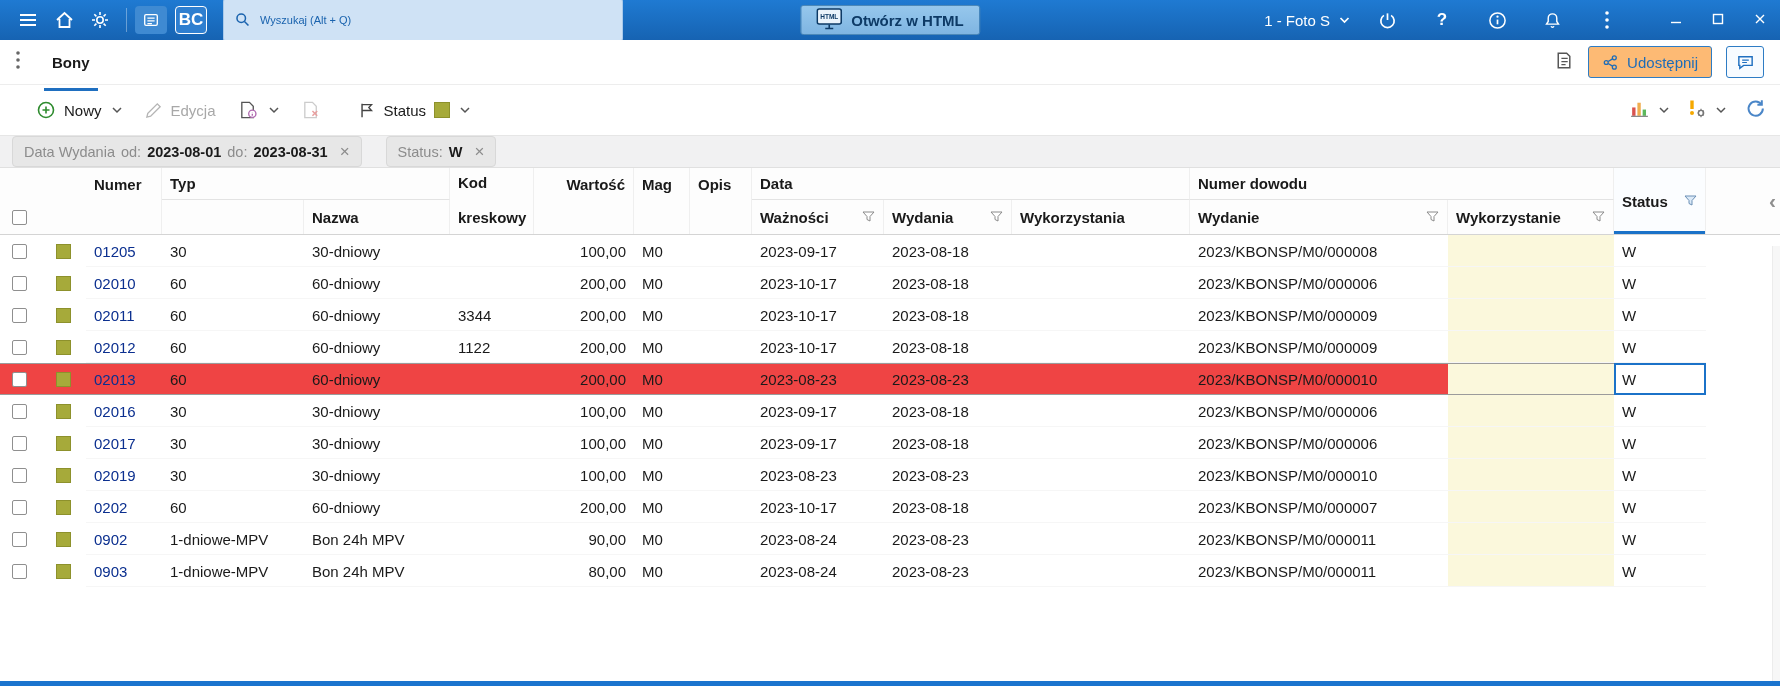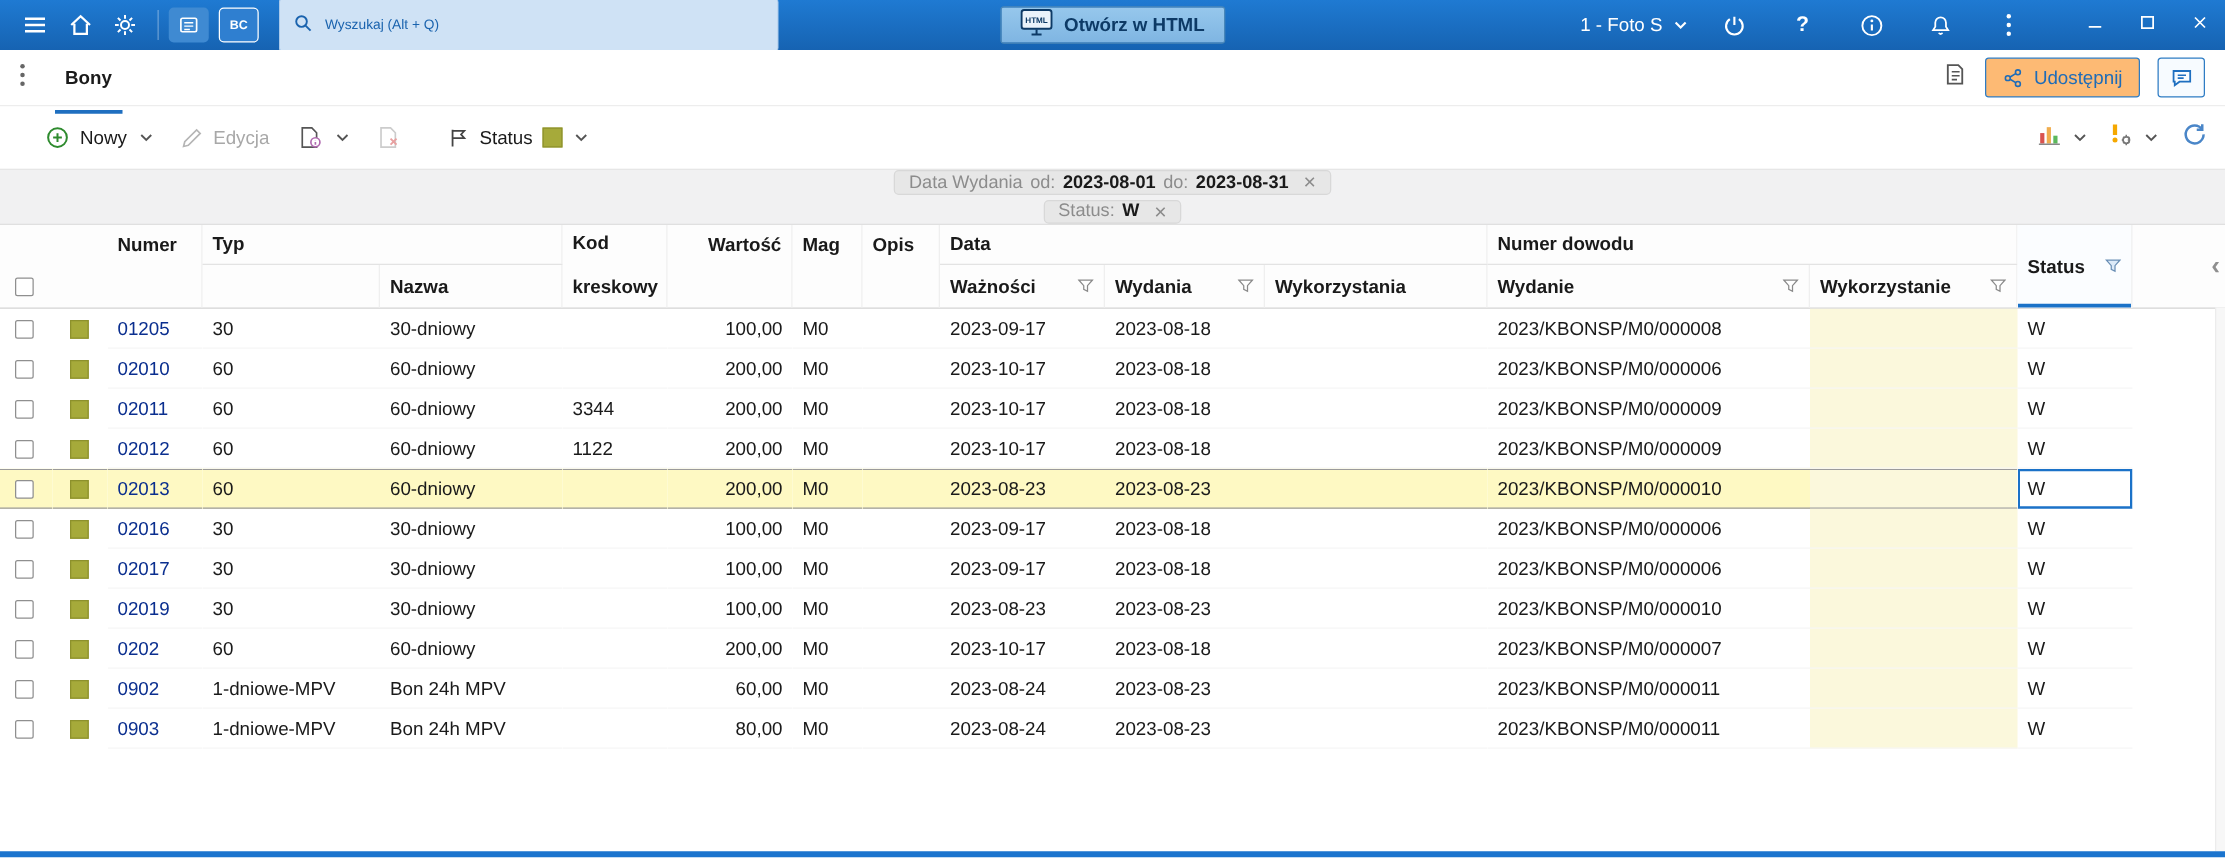--- a/index.html
+++ b/index.html
@@ -7,21 +7,21 @@
               font-family:"Liberation Sans", sans-serif; }
   .app { position:relative; width:1780px; height:686px; }
 
   
   .topbar { height:40px; background:linear-gradient(180deg,#1f7ad2,#1663b2);
             display:flex; align-items:center; padding:0 14px 0 10px; color:#fff; position:relative; }
   .tb-btn { width:36px; height:34px; display:flex; align-items:center; justify-content:center; cursor:pointer; }
   .tb-divider { width:1px; height:24px; background:rgba(255,255,255,.35); margin:0 8px; }
   .appicon { width:32px; height:28px; border-radius:4px; background:#3f8ad2; display:flex;
              align-items:center; justify-content:center; margin-right:8px; cursor:pointer; }
-  .appicon.bc { background:#2f7fd0; border:1.5px solid #fff; font-size:10px; font-weight:bold; color:#fff; }
+  .appicon.bc { background:#2f7fd0; border:1.5px solid #fff; font-size:17px; font-weight:bold; color:#fff; }
   .searchbox { width:400px; height:44px; margin-left:8px; background:#cfe2f5;
                border:1px solid #a9c9ea; border-bottom-color:#7fa9d6; border-radius:4px;
                display:flex; align-items:center; gap:9px; padding:0 10px; color:#1a63ae; font-size:11px; cursor:text; }
   .open-html { position:absolute; left:50%; top:5px; transform:translateX(-50%); height:30px;
                background:linear-gradient(180deg,#96c7ec,#7fb5e2); border:1px solid #4c88b8; border-radius:3px;
                color:#0d3a66; font-weight:bold; font-size:15px; display:flex; align-items:center; gap:9px;
                padding:0 15px; cursor:pointer; font-family:inherit; }
   .tb-right { margin-left:auto; display:flex; align-items:center; gap:19px; }
   .company { display:flex; align-items:center; gap:9px; font-size:15px; cursor:pointer; white-space:nowrap; }
   .help-glyph { font-size:17px; font-weight:bold; color:#fff; }
@@ -43,22 +43,22 @@
   
   .toolbar { height:50px; display:flex; align-items:center; gap:4px; padding:0 14px; background:#fff;margin-left:13px; }
   .tbtn { display:flex; align-items:center; gap:8px; padding:7px 9px; font-size:15px; color:#1a1a1a;
           background:none; border:none; cursor:pointer; font-family:inherit; }
   .tbtn.disabled { color:#a8a8a8; cursor:default; }
   .tbtn .chev { margin-left:2px; }
   .olive-box { width:16px; height:16px; background:#a6aa3a; border:1px solid #8d912c; display:inline-block; }
   .tool-right { margin-left:auto; display:flex; align-items:center; gap:9px; }
 
   
-  .filterbar { height:45px; background:#f1f1f2; border-top:1px solid #e6e6e6; border-bottom:1px solid #e0e0e0;
-               display:flex; align-items:center; gap:4px; padding:0 12px;flex-direction:column; }
+  .filterbar { height:33px; background:#f1f1f2; border-top:1px solid #e6e6e6; border-bottom:1px solid #e0e0e0;
+               display:flex; align-items:center; gap:24px; padding:0 12px; }
   .chip { background:#e7e7e7; border:1px solid #d8d8d8; border-radius:4px; height:31px;
           display:flex; align-items:center; gap:6px; padding:0 11px; font-size:14.5px; }
   .chip .lab { color:#8c8c8c; }
   .chip .val { color:#1a1a1a; font-weight:bold; }
   .chip .x { color:#8c8c8c; font-size:17px; margin-left:6px; cursor:pointer; line-height:1; }
 
   
   .grid { --cols:42px 44px 76px 142px 146px 84px 100px 56px 62px 132px 128px 178px 258px 166px 92px 74px; }
   .thead { display:grid; grid-template-columns:var(--cols); grid-template-rows:32px 34px;
            background:#fdfdfd; border-bottom:1px solid #d4d4d4; }
@@ -91,21 +91,21 @@
 
   .tr { display:grid; grid-template-columns:var(--cols); height:32px; align-items:stretch; cursor:default; }
   .td { display:flex; align-items:center; padding:0 8px; font-size:15px; color:#1a1a1a;
         white-space:nowrap; overflow:hidden; box-shadow:inset 0 -1px 0 #f6f6f6; }
   .col-chk { padding-left:12px; box-shadow:none; }
   .col-swatch { padding-left:14px; box-shadow:none; }
   .col-numer { color:#0b2f8f; }
   .col-wartosc { justify-content:flex-end; }
   .col-dwykorzystanie { background:#fbf8dc; }
   .col-gutter { box-shadow:none; }
-  .tr.selected .td { background:#fef9c3; box-shadow:inset 0 1px 0 #9b9b9b, inset 0 -1px 0 #9b9b9b; }
+  .tr.selected .td { background:#ef4444; box-shadow:inset 0 1px 0 #9b9b9b, inset 0 -1px 0 #9b9b9b; }
   .tr.selected .col-dwykorzystanie { background:#fbf8dc; }
   .tr.selected .col-status { background:#fff; box-shadow:inset 0 0 0 2px #1b72c8; }
   .tr.selected .col-gutter { background:#fff; box-shadow:none; }
 
   .cb { width:15px; height:15px; border:1px solid #8f8f8f; border-radius:2px; background:#fff;
         display:inline-block; cursor:pointer; flex:none; }
   .sw { width:15px; height:15px; background:#a6aa3a; border:1px solid #8d912c; display:inline-block; flex:none; }
 
   .hscrollbar { position:absolute; left:0; right:0; bottom:0; height:5px; background:#1b74ce; cursor:pointer; }
   .vscrollbar { position:absolute; right:0; top:246px; bottom:5px; width:8px; background:#f7f7f7;
@@ -597,21 +597,21 @@
     <div class="td col-chk">
             <span class="cb"></span>
           </div>
     <div class="td col-swatch">
             <span class="sw"></span>
           </div>
     <div class="td col-numer">0902</div>
     <div class="td col-typ">1-dniowe-MPV</div>
     <div class="td col-nazwa">Bon 24h MPV</div>
     <div class="td col-kod"></div>
-    <div class="td col-wartosc">60,00</div>
+    <div class="td col-wartosc">90,00</div>
     <div class="td col-mag">M0</div>
     <div class="td col-opis"></div>
     <div class="td col-waznosci">2023-08-24</div>
     <div class="td col-wydania">2023-08-23</div>
     <div class="td col-wykorzystania"></div>
     <div class="td col-dwydanie">2023/KBONSP/M0/000011</div>
     <div class="td col-dwykorzystanie"></div>
     <div class="td col-status">W</div>
     <div class="td col-gutter"></div>
   </div>

